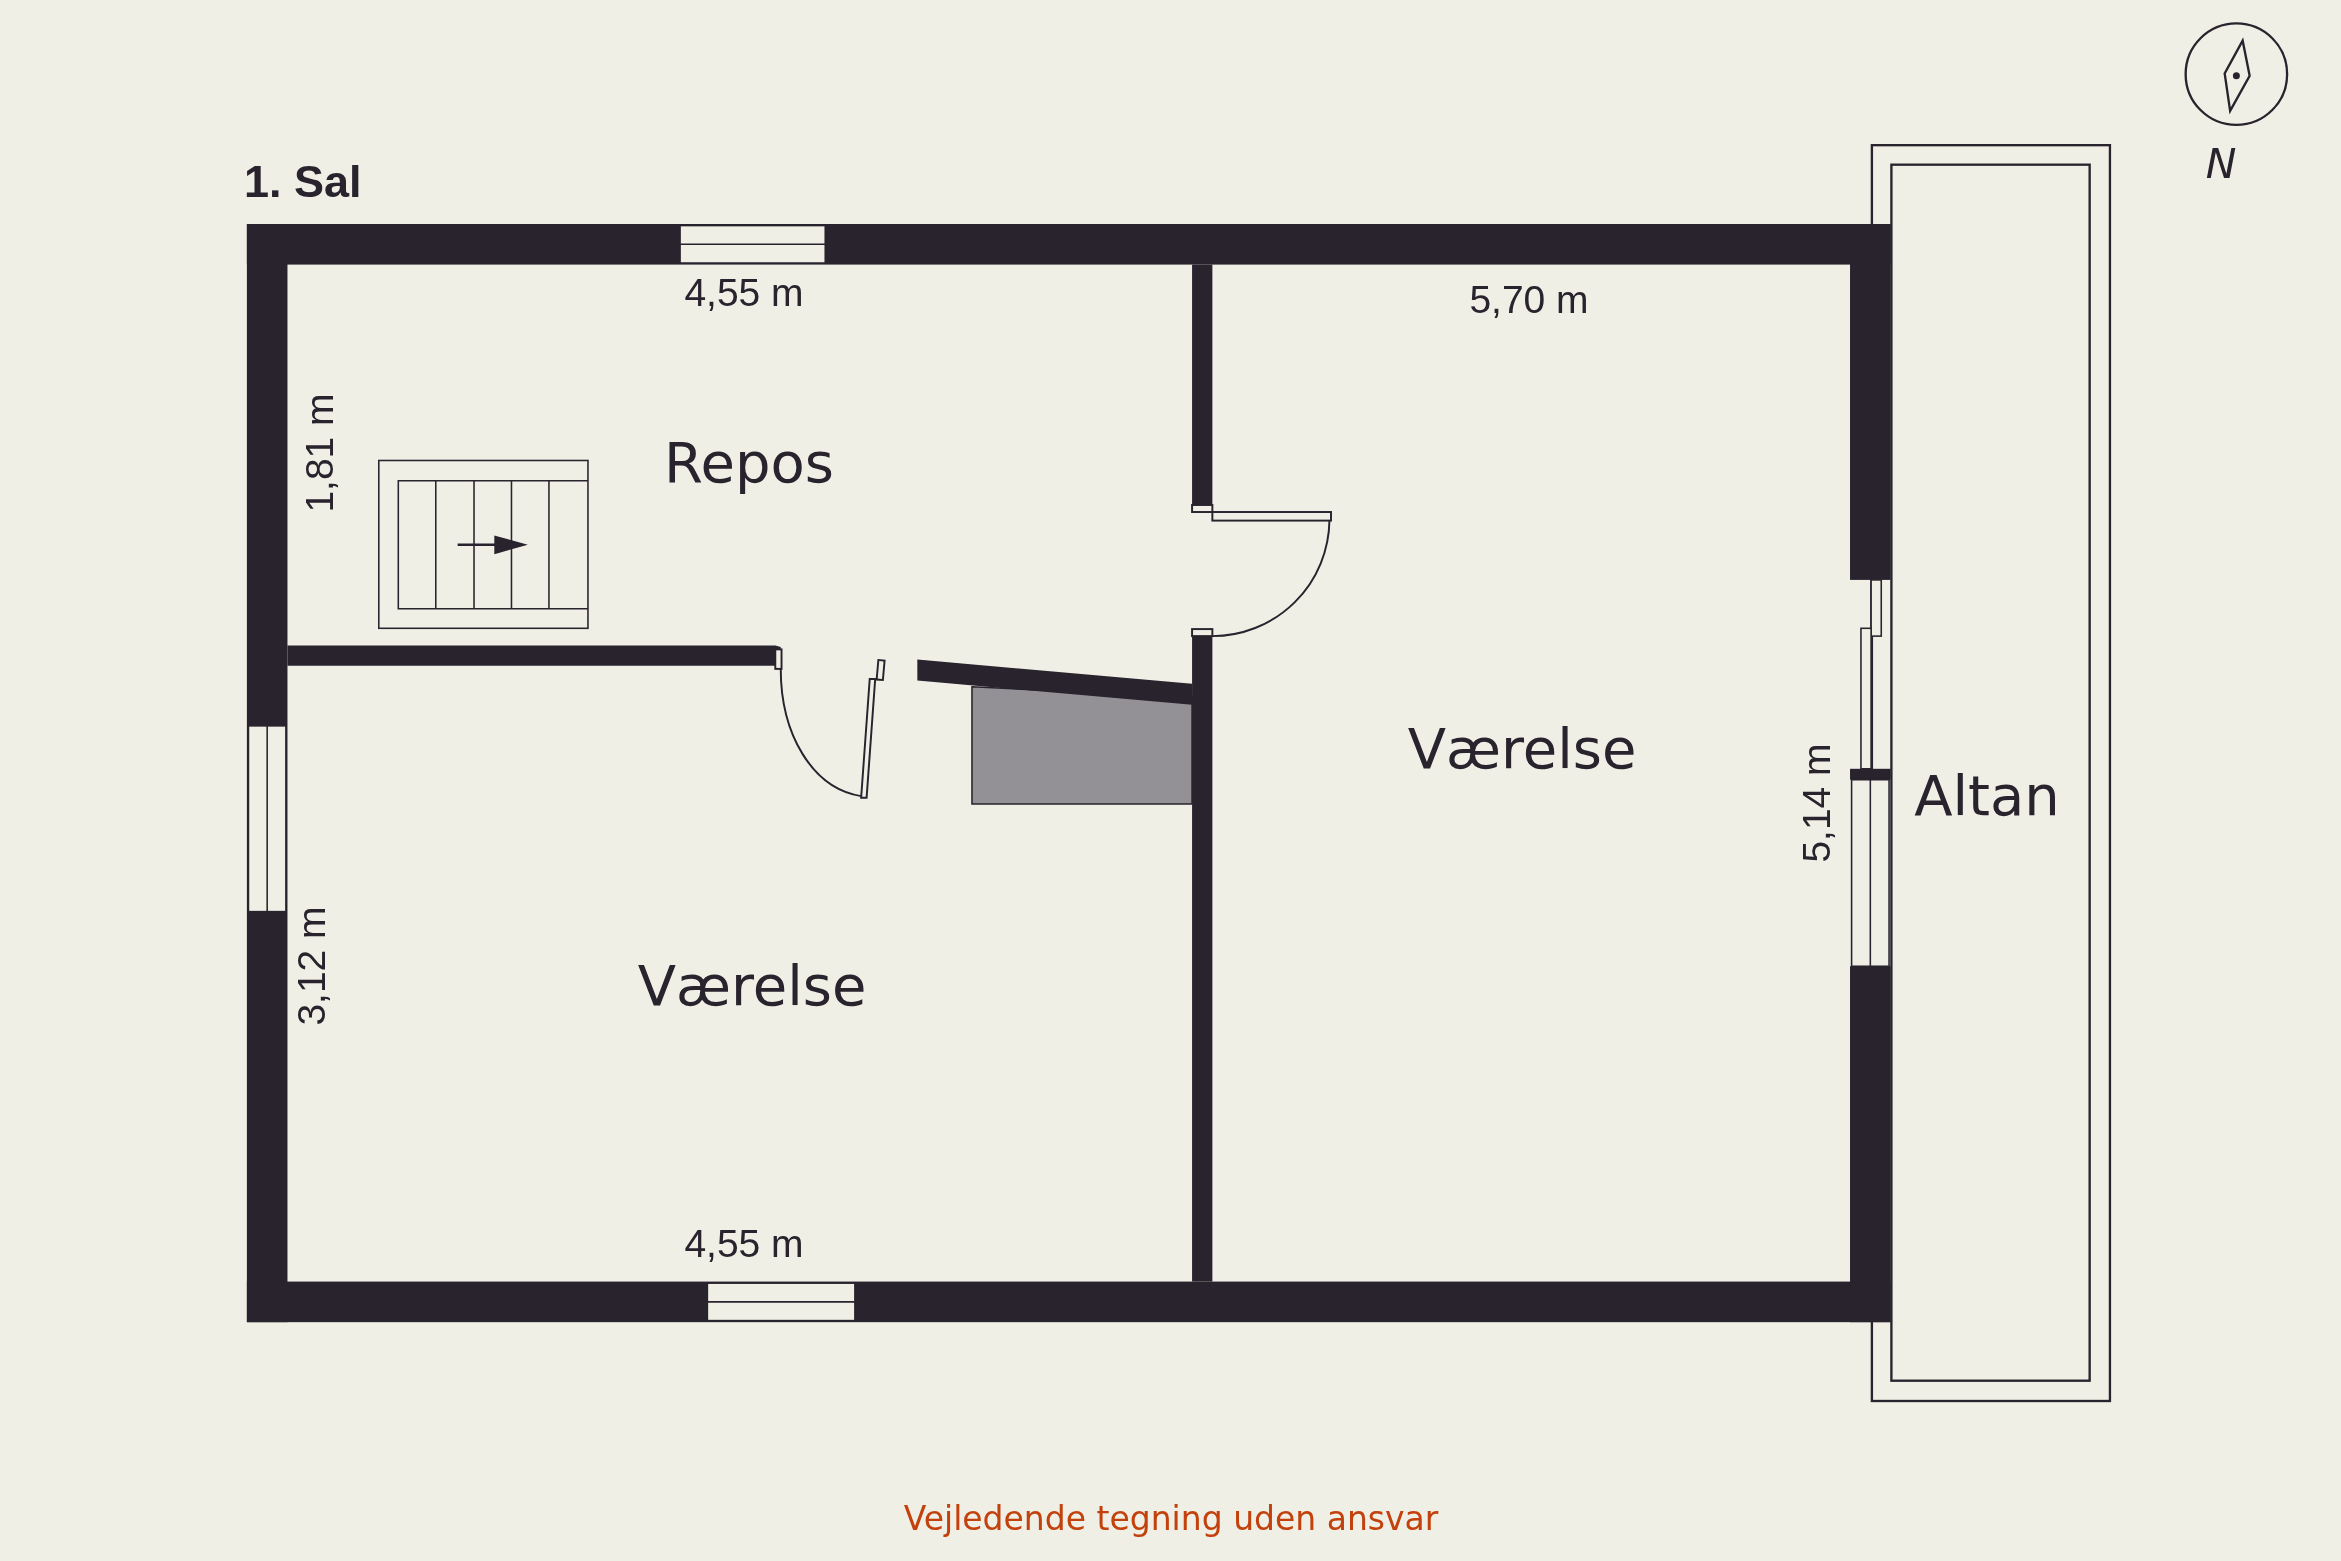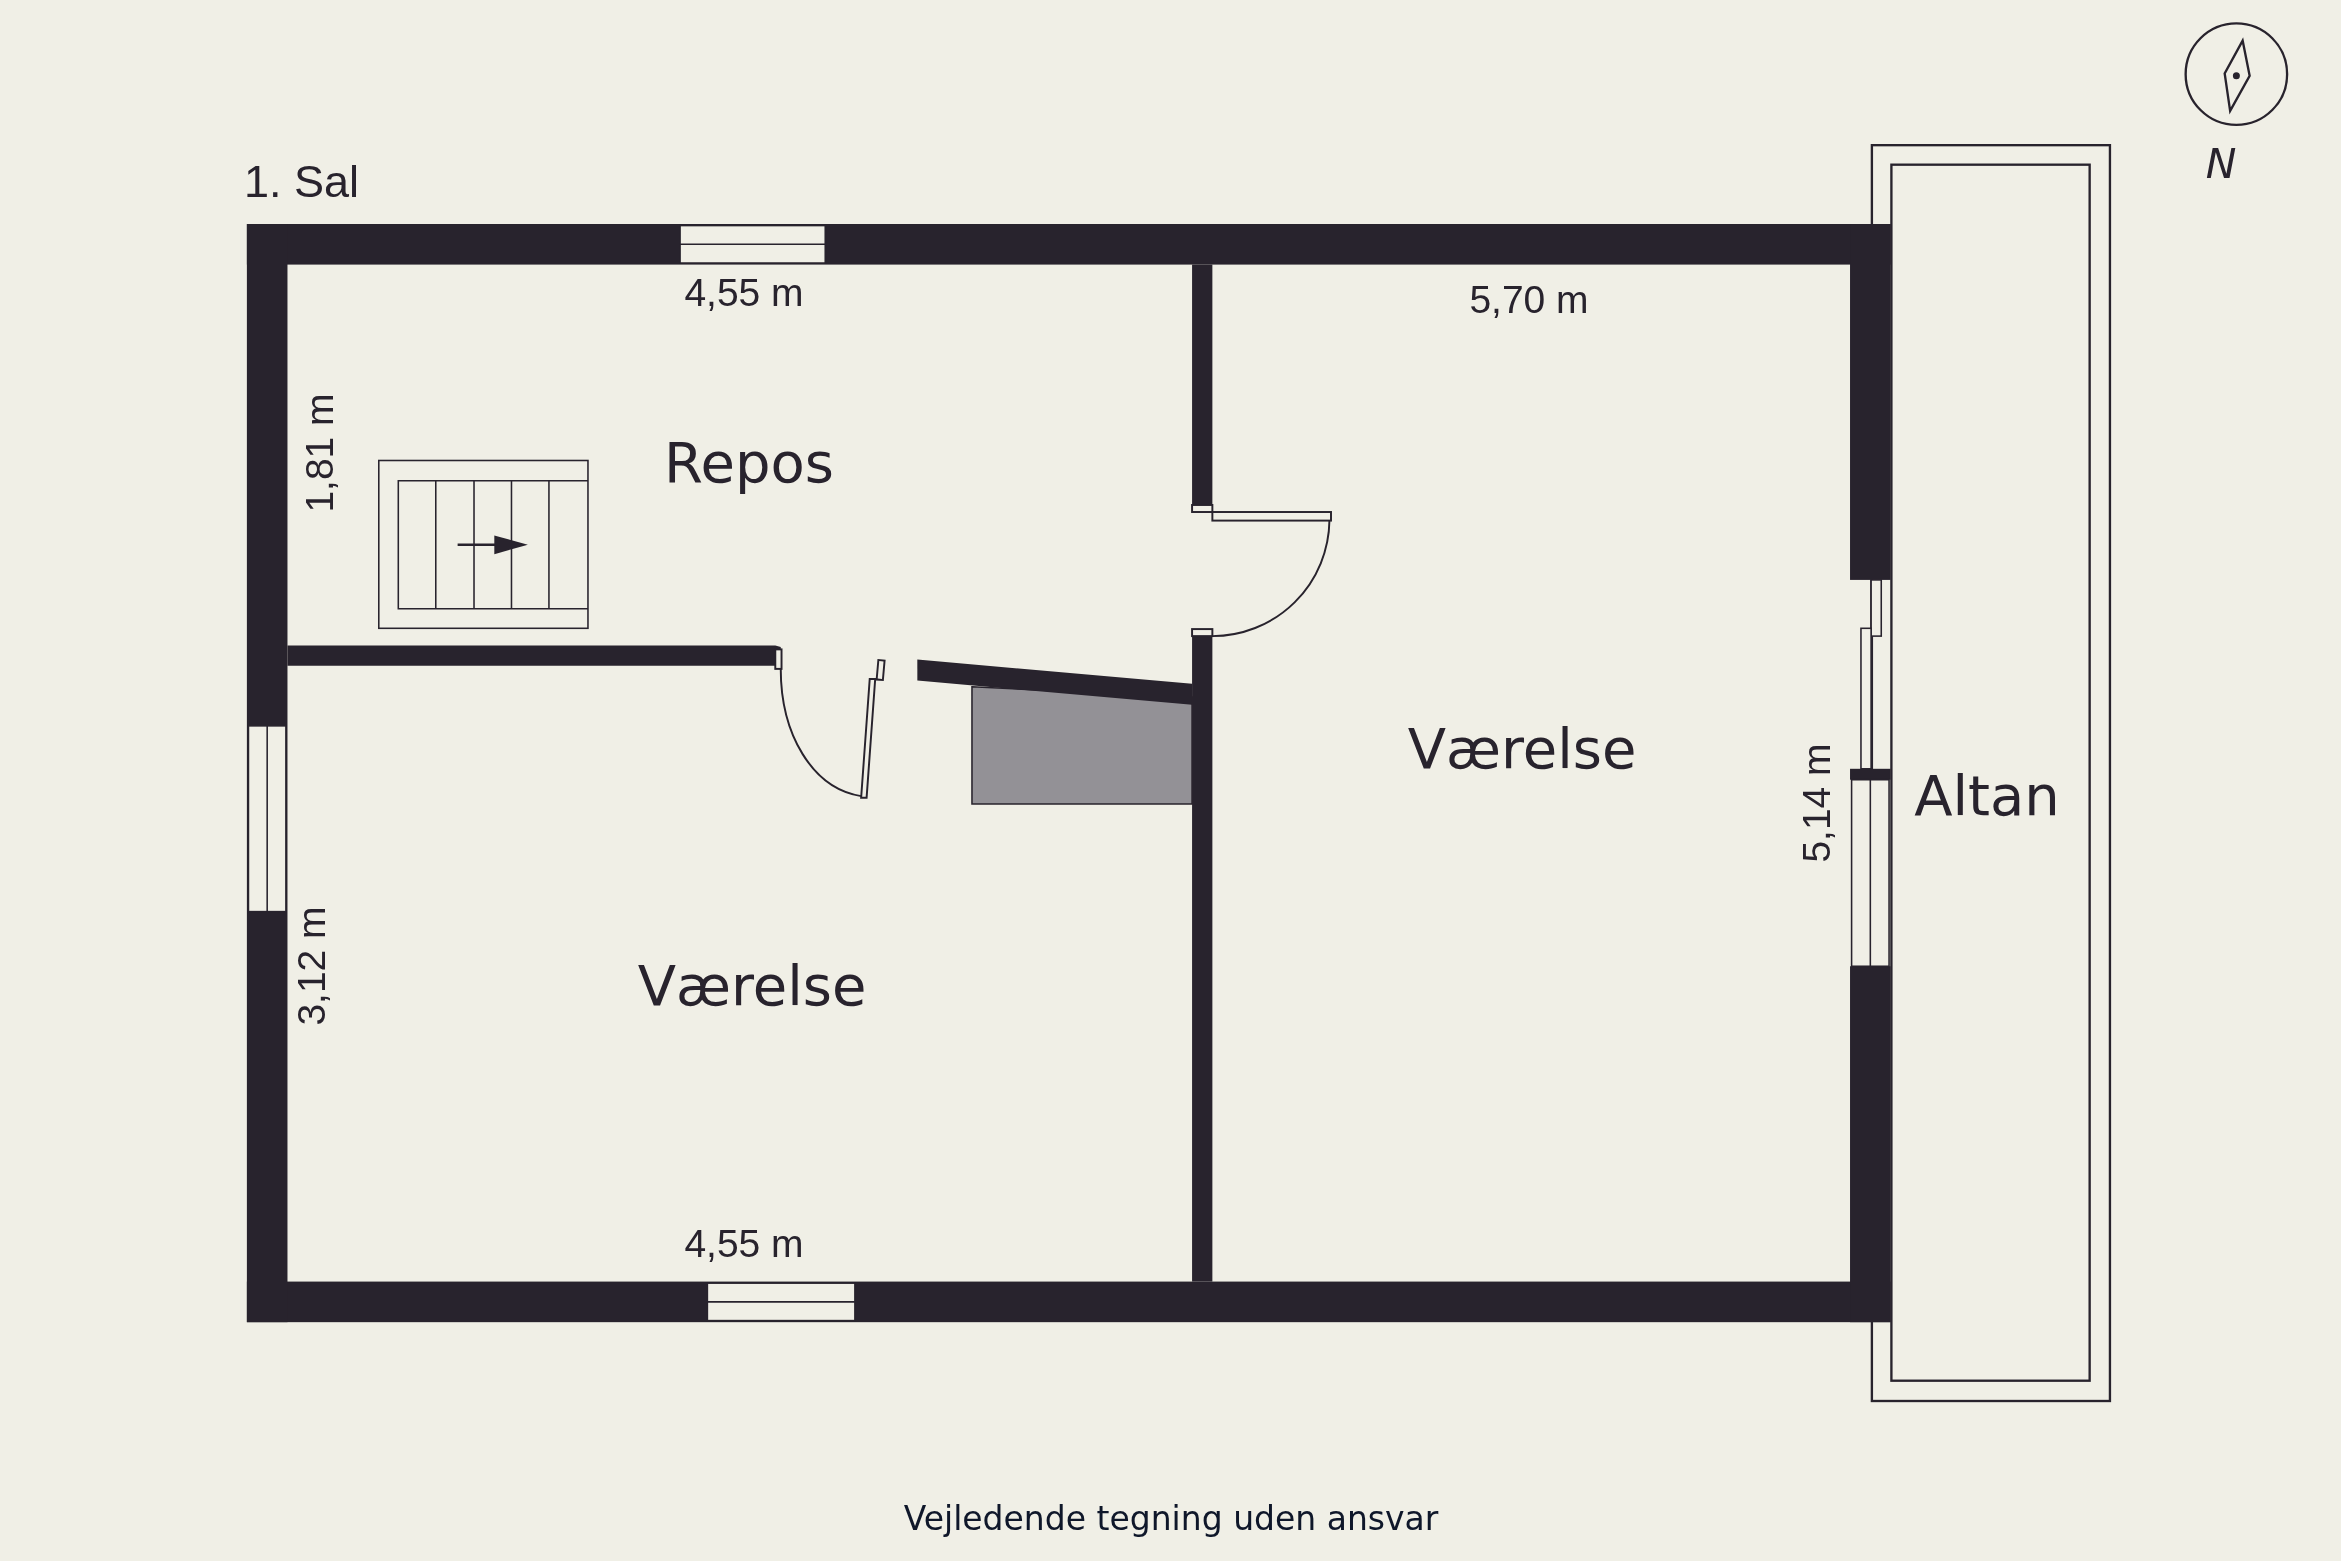--- a/index.html
+++ b/index.html
@@ -6,25 +6,25 @@
   body {
     width: 2342px; height: 1561px;
     background: #f0efe6;
     position: relative;
     overflow: hidden;
     font-family: "DejaVu Sans", sans-serif;
     color: #28232d;
   }
   #plan { position: absolute; left: 0; top: 0; width: 2342px; height: 1561px; }
   .lbl { position: absolute; white-space: nowrap; color: #28232d; }
-  .floor-title { left: 244px; top: 156px; font-size: 45px; font-family: "Liberation Sans", sans-serif; }
+  .floor-title { left: 244px; top: 156px; font-size: 45px; font-family: "Liberation Sans", sans-serif; font-weight: bold; }
   .room-name { font-size: 56px; font-family: "DejaVu Sans", sans-serif; transform: translate(-50%, -50%); }
   .dim { font-size: 39px; font-family: "Liberation Sans", sans-serif; transform: translate(-50%, -50%); }
   .dim.vert { transform: translate(-50%, -50%) rotate(-90deg); }
-  .footer { left: 50%; top: 1518px; transform: translate(-50%, -50%); font-size: 33px; font-family: "DejaVu Sans", sans-serif; color: #0f172a; }
+  .footer { left: 50%; top: 1518px; transform: translate(-50%, -50%); font-size: 33px; font-family: "DejaVu Sans", sans-serif; color: #c2410c; }
   .compass-n { left: 2221px; top: 164px; font-size: 41px; font-style: italic; font-family: "DejaVu Sans", sans-serif; transform: translate(-50%, -50%); font-weight: 300; }
 </style>
 </head>
 <body>
 
 <svg id="plan" viewBox="0 0 3000 2000" xmlns="http://www.w3.org/2000/svg">
 
   <g fill="none" stroke="#28232d" stroke-width="3">
     <rect x="2398" y="186" width="305" height="1609"></rect>
     <rect x="2423" y="211" width="254" height="1558"></rect>

